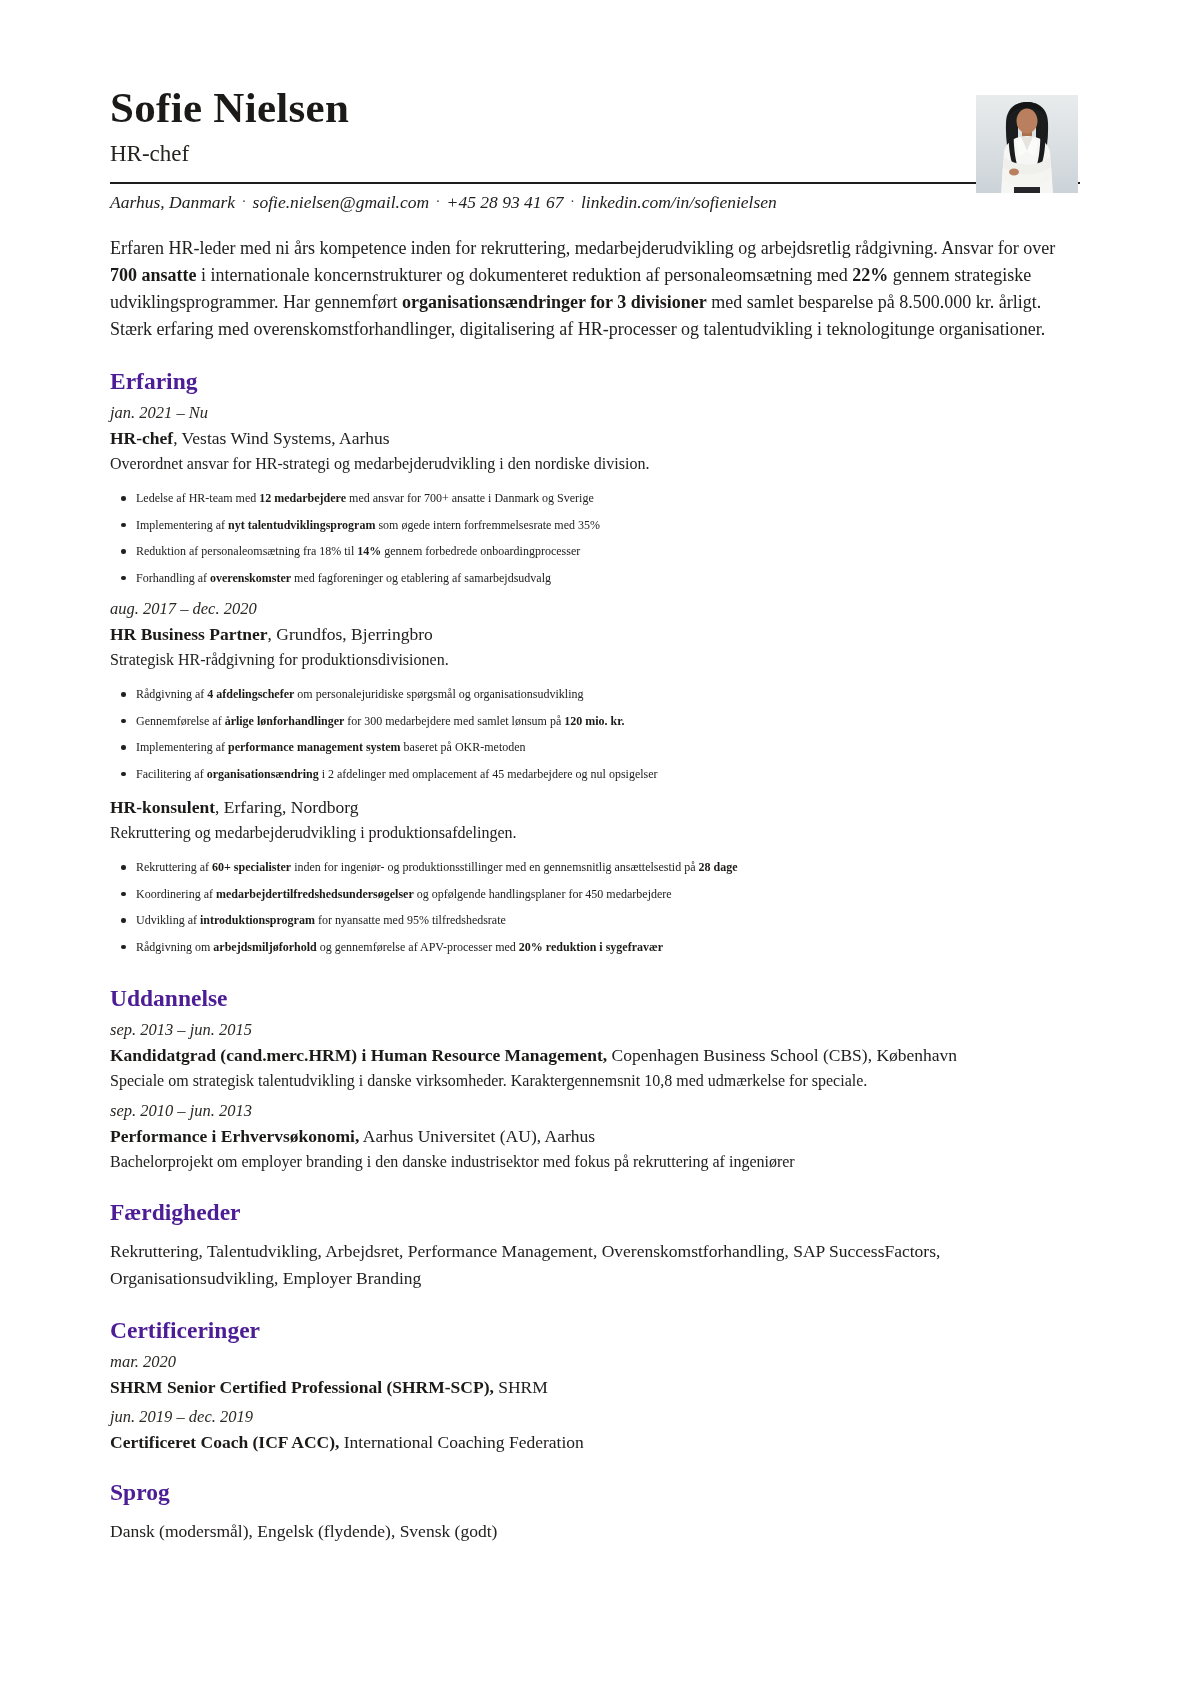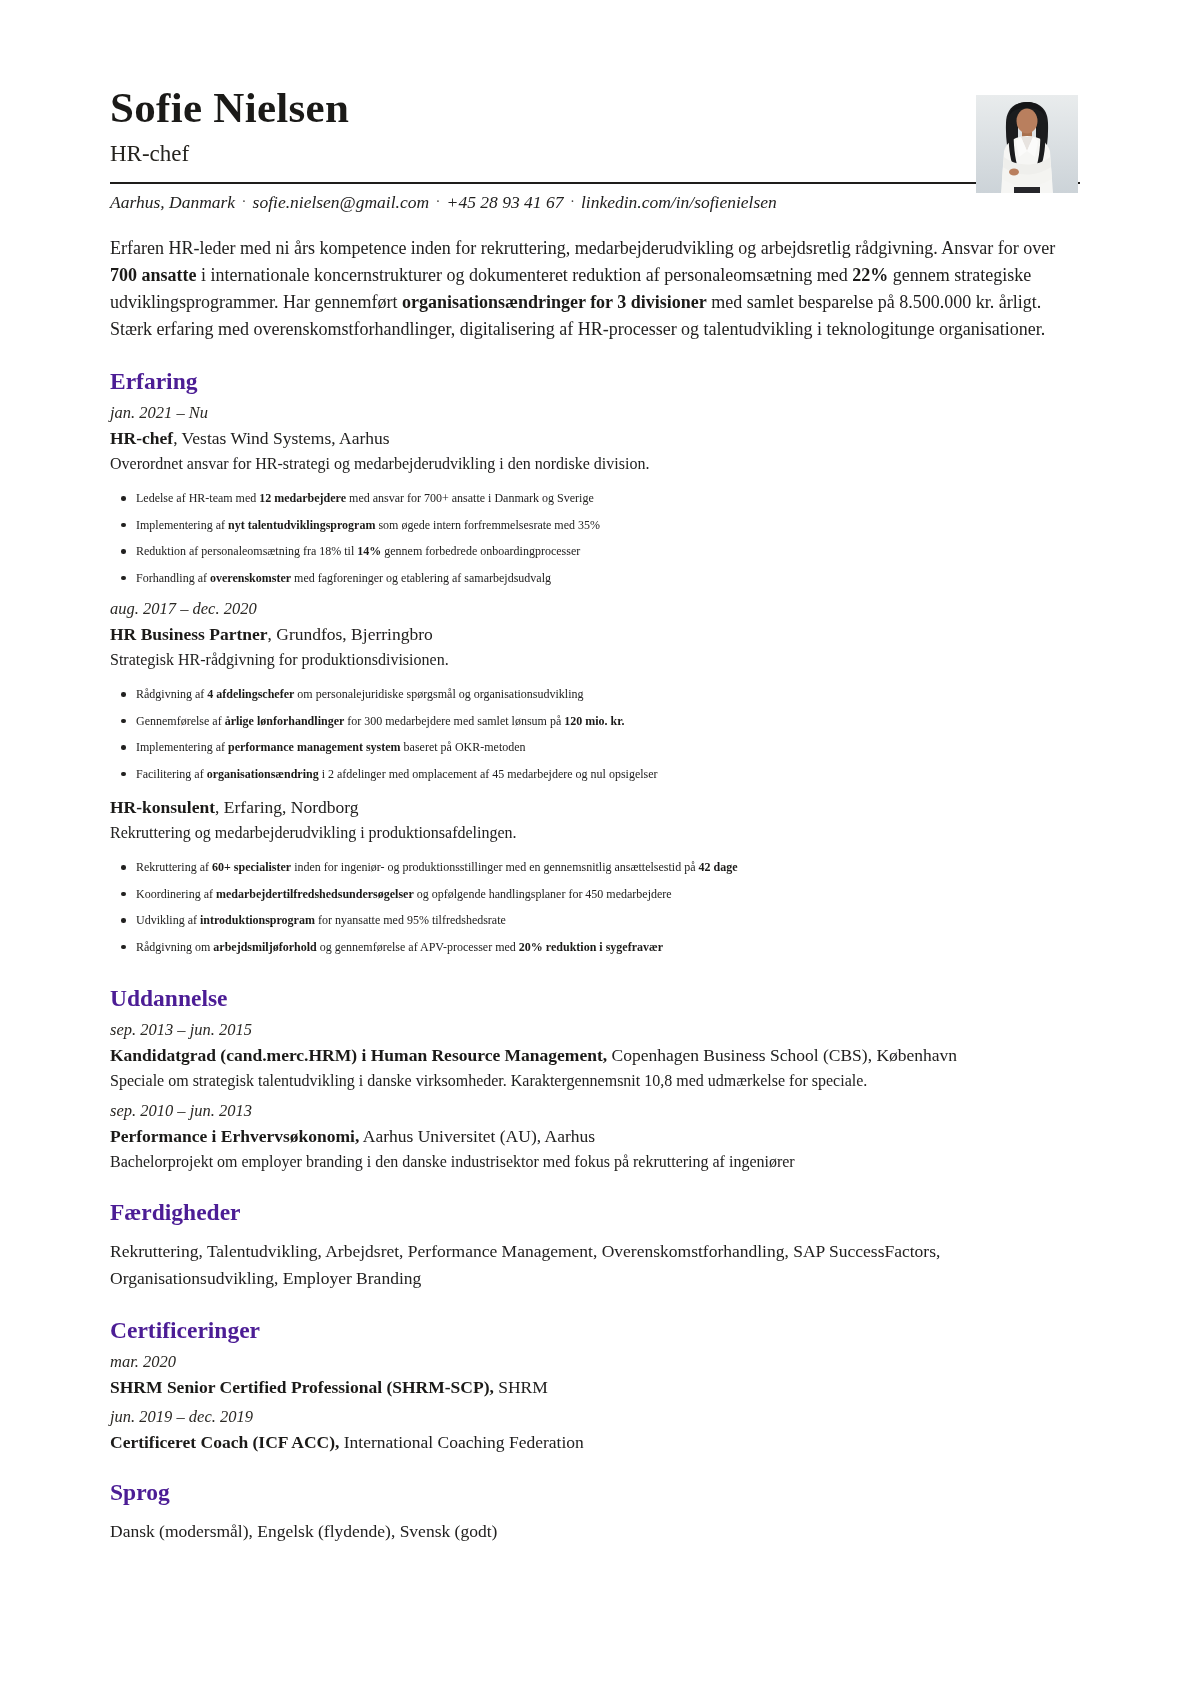--- a/index.html
+++ b/index.html
@@ -113,21 +113,21 @@
   <li><span class="dot"></span><span>Implementering af <b>performance management system</b> baseret på OKR-metoden</span></li>
 
   <li><span class="dot"></span><span>Facilitering af <b>organisationsændring</b> i 2 afdelinger med omplacement af 45 medarbejdere og nul opsigelser</span></li>
 </ul>
   </div>
 
   <div class="entry">
     <div class="entry-head"><b>HR-konsulent</b><span>, Erfaring, Nordborg</span></div>
     <div class="entry-desc">Rekruttering og medarbejderudvikling i produktionsafdelingen.</div>
     <ul class="bullets">
-  <li><span class="dot"></span><span>Rekruttering af <b>60+ specialister</b> inden for ingeniør- og produktionsstillinger med en gennemsnitlig ansættelsestid på <b>42 dage</b></span></li>
+  <li><span class="dot"></span><span>Rekruttering af <b>60+ specialister</b> inden for ingeniør- og produktionsstillinger med en gennemsnitlig ansættelsestid på <b>28 dage</b></span></li>
 
   <li><span class="dot"></span><span>Koordinering af <b>medarbejdertilfredshedsundersøgelser</b> og opfølgende handlingsplaner for 450 medarbejdere</span></li>
 
   <li><span class="dot"></span><span>Udvikling af <b>introduktionsprogram</b> for nyansatte med 95% tilfredshedsrate</span></li>
 
   <li><span class="dot"></span><span>Rådgivning om <b>arbejdsmiljøforhold</b> og gennemførelse af APV-processer med <b>20% reduktion i sygefravær</b></span></li>
 </ul>
   </div>
 </div>
   </section>

